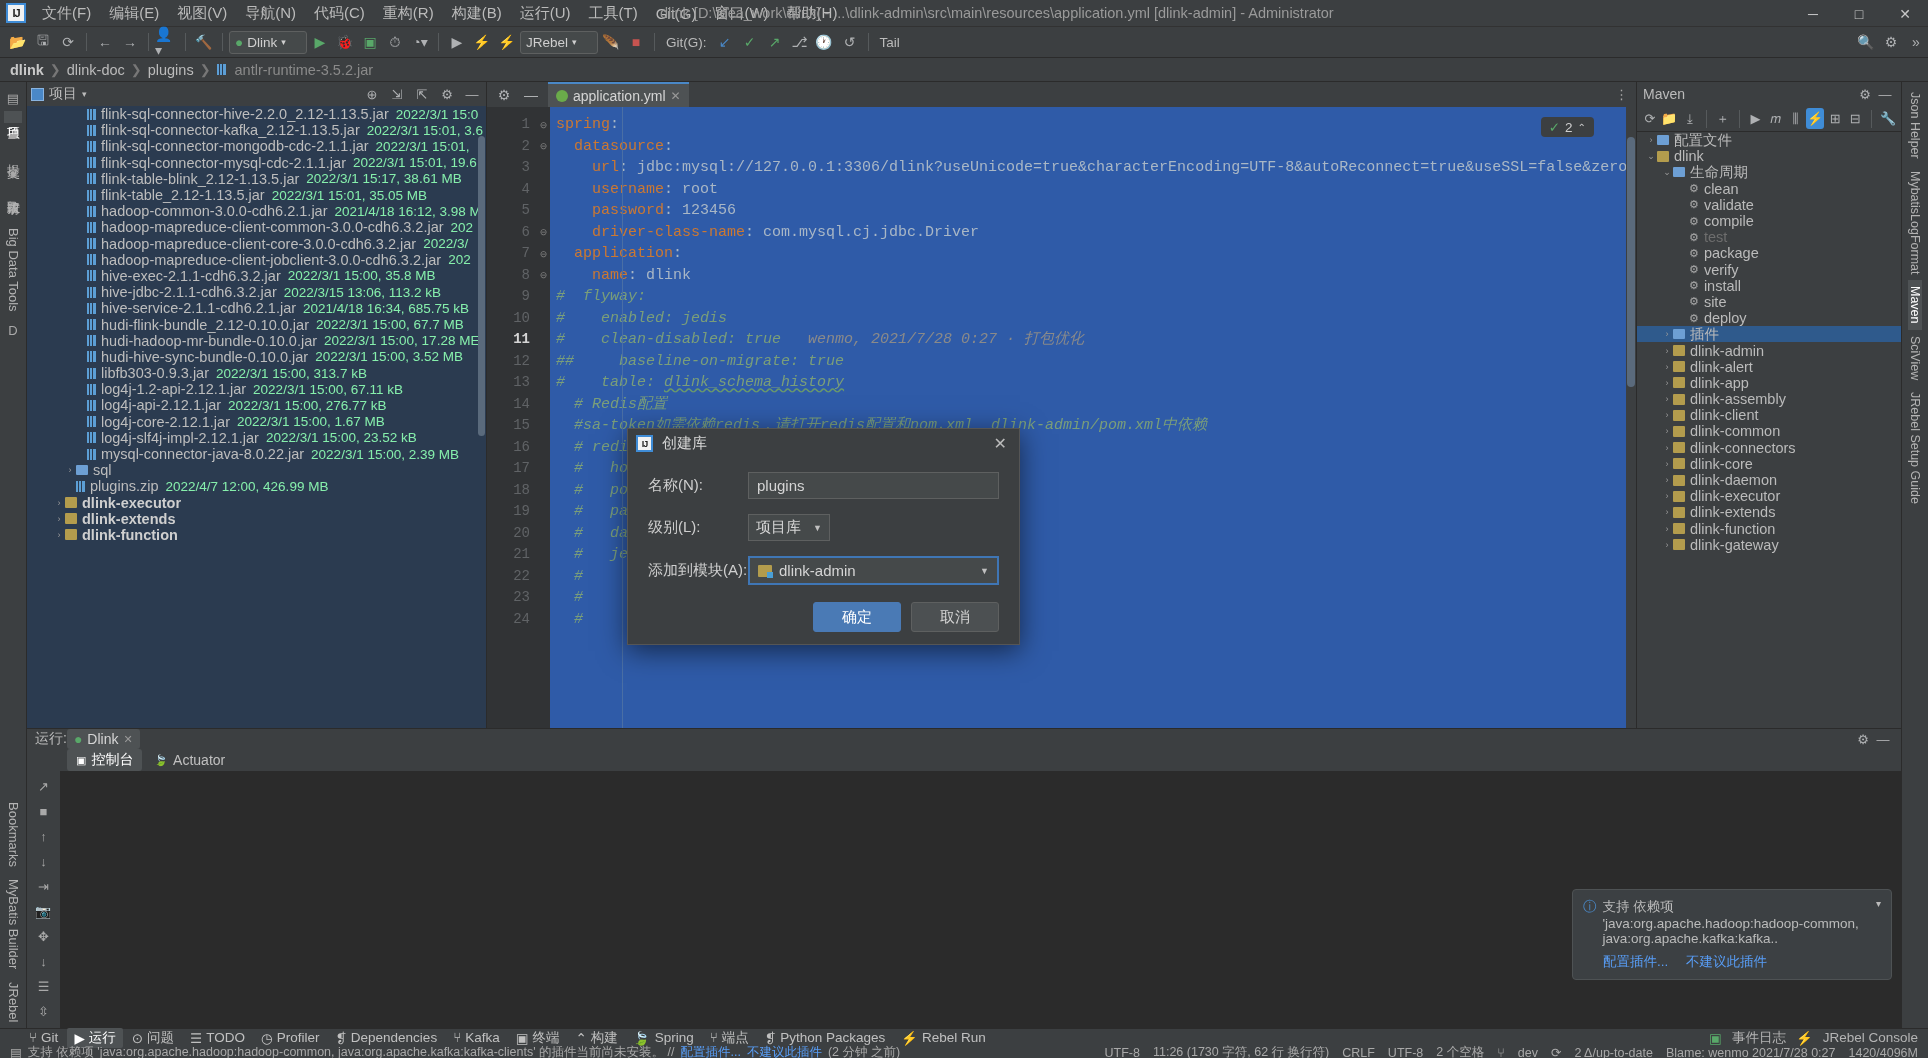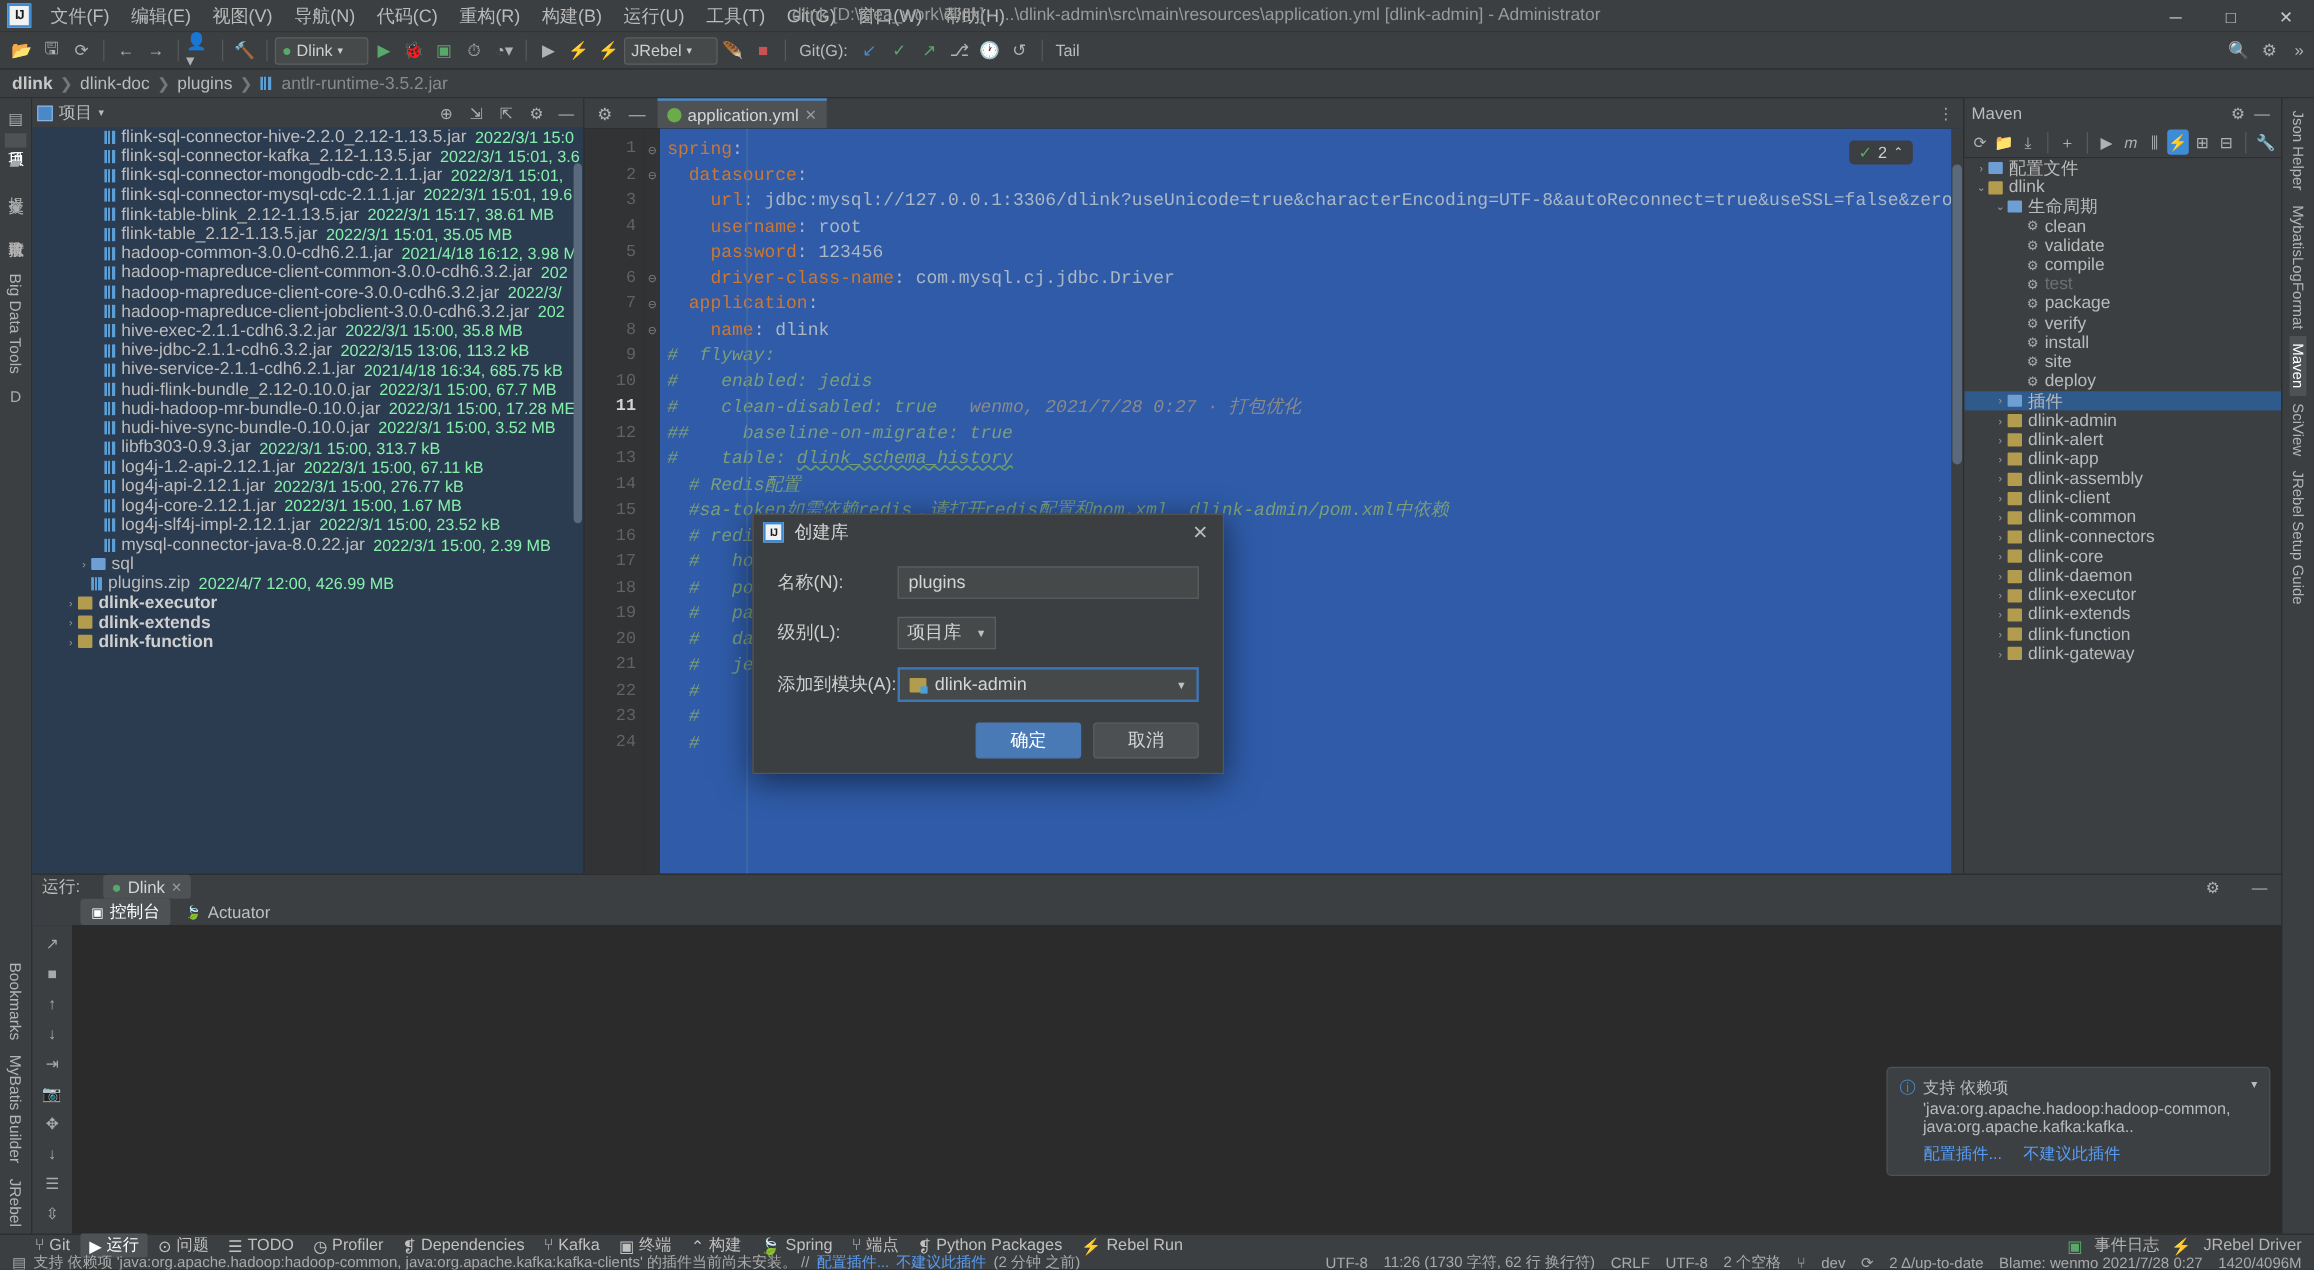--- a/index.html
+++ b/index.html
@@ -128,21 +128,21 @@
 
   
   .rrail{width:27px;background:#3c3f41;border-left:1px solid #2b2b2b;
          display:flex;flex-direction:column;align-items:center;padding-top:4px;}
   .rrail .vt{writing-mode:vertical-rl;font-size:12.5px;color:#b4b4b4;padding:6px 0;white-space:nowrap;}
   .rrail .vt.act{background:#4e5254;color:#fff;}
 
   
   .runpanel{position:absolute;left:27px;right:27px;bottom:30px;height:300px;background:#3c3f41;
             border-top:1px solid #2b2b2b;display:flex;flex-direction:column;}
-  .runhdr{height:24px;display:flex;align-items:center;gap:19px;padding:0 8px;font-size:14px;}
+  .runhdr{height:24px;display:flex;align-items:center;gap:0;padding:0 8px;font-size:14px;}
   .runtab{display:flex;align-items:center;gap:5px;padding:2px 7px;background:#4e5254;border-radius:3px;color:#d5d5d5;}
   .runhdr .spacer{flex:1;}
   .subtabs{height:24px;display:flex;align-items:center;gap:3px;padding-left:40px;font-size:14px;}
   .stab{display:flex;align-items:center;gap:5px;padding:2px 9px;color:#c0c0c0;}
   .stab.act{background:#4e5254;border-radius:3px;color:#fff;}
   .runbody{flex:1;display:flex;background:#2b2b2b;}
   .runrail{width:34px;background:#3c3f41;display:flex;flex-direction:column;align-items:center;
            padding-top:4px;gap:3px;border-right:1px solid #2b2b2b;}
   .runrail .i{width:22px;height:22px;display:flex;align-items:center;justify-content:center;font-size:13px;color:#a9a9a9;}
   .console{flex:1;background:#2b2b2b;}
@@ -950,21 +950,21 @@
           <span>Python Packages</span>
         </div>
         <div class="it">
           <span>⚡</span>
           <span>Rebel Run</span>
         </div>
         <div class="rgt">
         <span class="grn">▣</span>
         <span>事件日志</span>
         <span class="grn">⚡</span>
-        <span>JRebel Driver</span>
+        <span>JRebel Console</span>
       </div>
     </div>
     <div class="sbbot">
       <span>▤</span>
       <span>支持 依赖项 'java:org.apache.hadoop:hadoop-common, java:org.apache.kafka:kafka-clients' 的插件当前尚未安装。 //</span>
       <span class="lnk">配置插件...</span>
       <span class="lnk">不建议此插件</span>
       <span>(2 分钟 之前)</span>
       <div class="rgt">
         <span>UTF-8</span>

